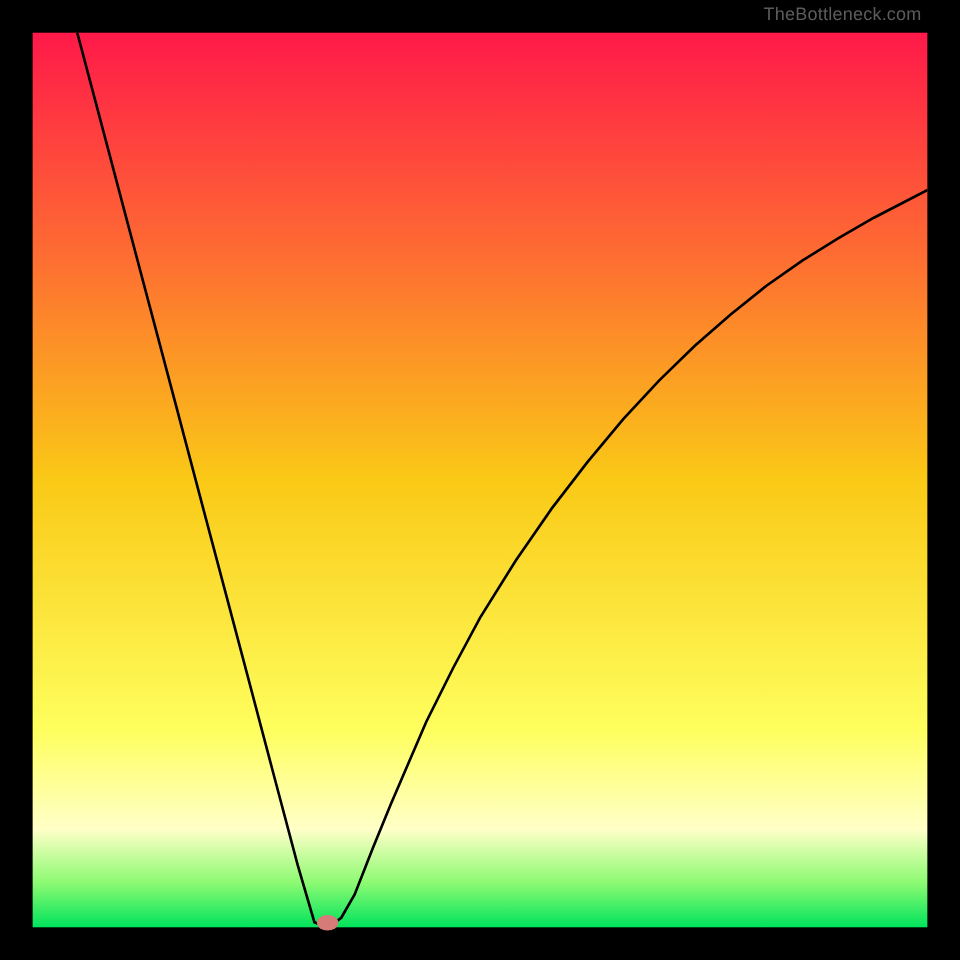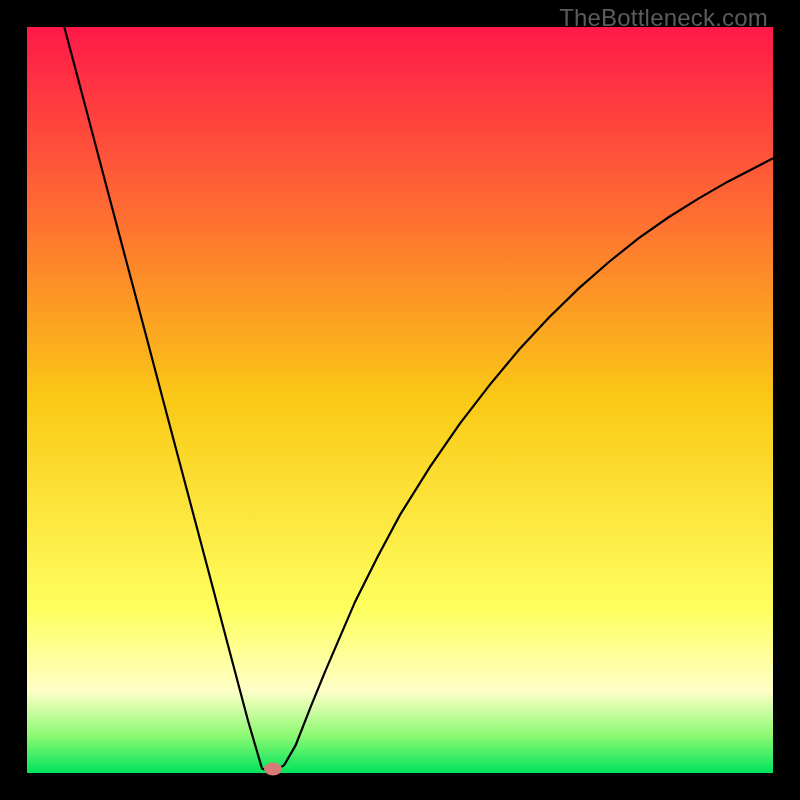--- a/index.html
+++ b/index.html
@@ -21,21 +21,21 @@
     top: 0;
     width: 746px;
     height: 746px;
   }
 
   .watermark {
     position: absolute;
     top: 4px;
     right: 32px;
     color: #5c5c5c;
-    font-size: 24px;
+    font-size: 15px;
     font-weight: 500;
     letter-spacing: 0.2px;
   }
 
   .marker {
     position: absolute;
     width: 18px;
     height: 13px;
     border-radius: 50%;
     background: #d77b78;

